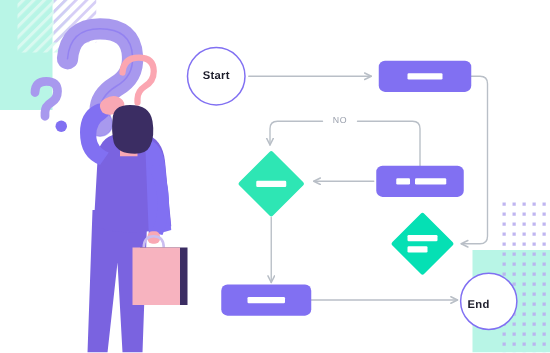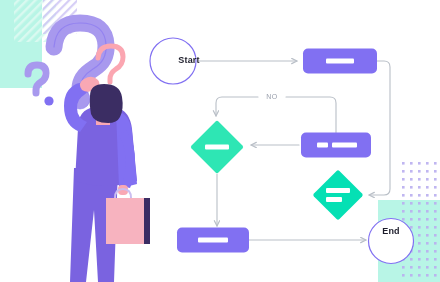--- a/index.html
+++ b/index.html
@@ -153,19 +153,19 @@
     </g>
 
     <g>
       <rect x="177" y="227.5" width="72" height="25" rx="5" fill="#8170f2"></rect>
       <rect x="198" y="237.5" width="30" height="5" rx="1" fill="#ffffff"></rect>
     </g>
 
     <circle cx="391" cy="241" r="22.5" fill="#ffffff" stroke="#8170f2" stroke-width="1.2"></circle>
   </svg>
 
-  <div class="node-label" style="left:172px;top:55px;width:34px;text-align:center;">Start</div>
+  <div class="node-label" style="left:156px;top:55px;width:34px;text-align:center;">Start</div>
 
-  <div class="node-label" style="left:374px;top:226px;width:34px;text-align:center;">End</div>
+  <div class="node-label" style="left:374px;top:238px;width:34px;text-align:left;">End</div>
 
   <div class="edge-label" style="left:262px;top:93px;width:20px;text-align:center;">NO</div>
 
 </div>
 
 </body></html>

